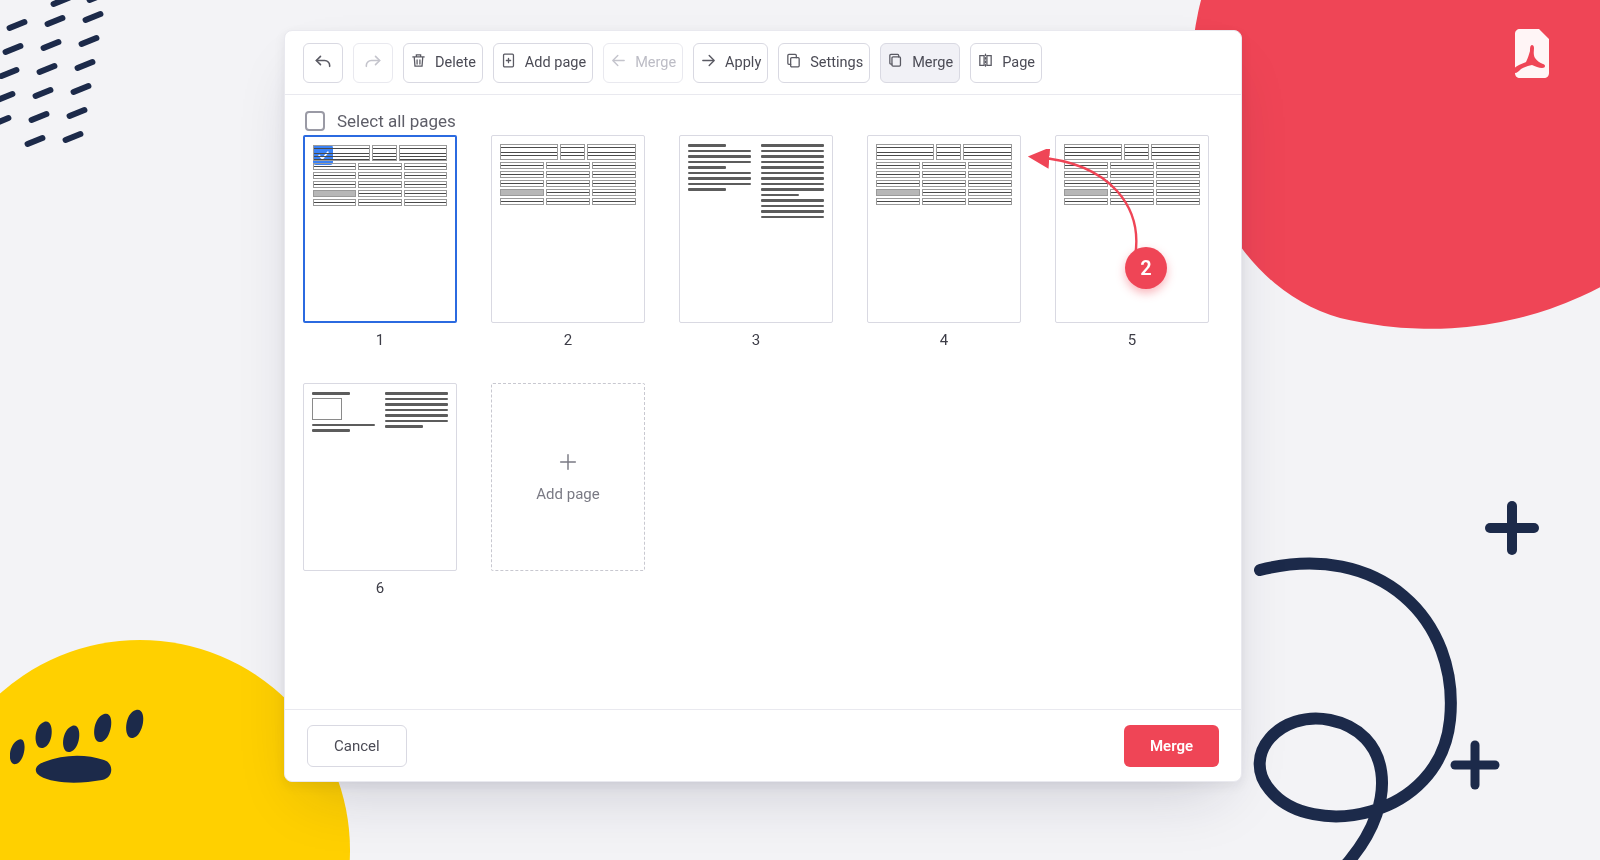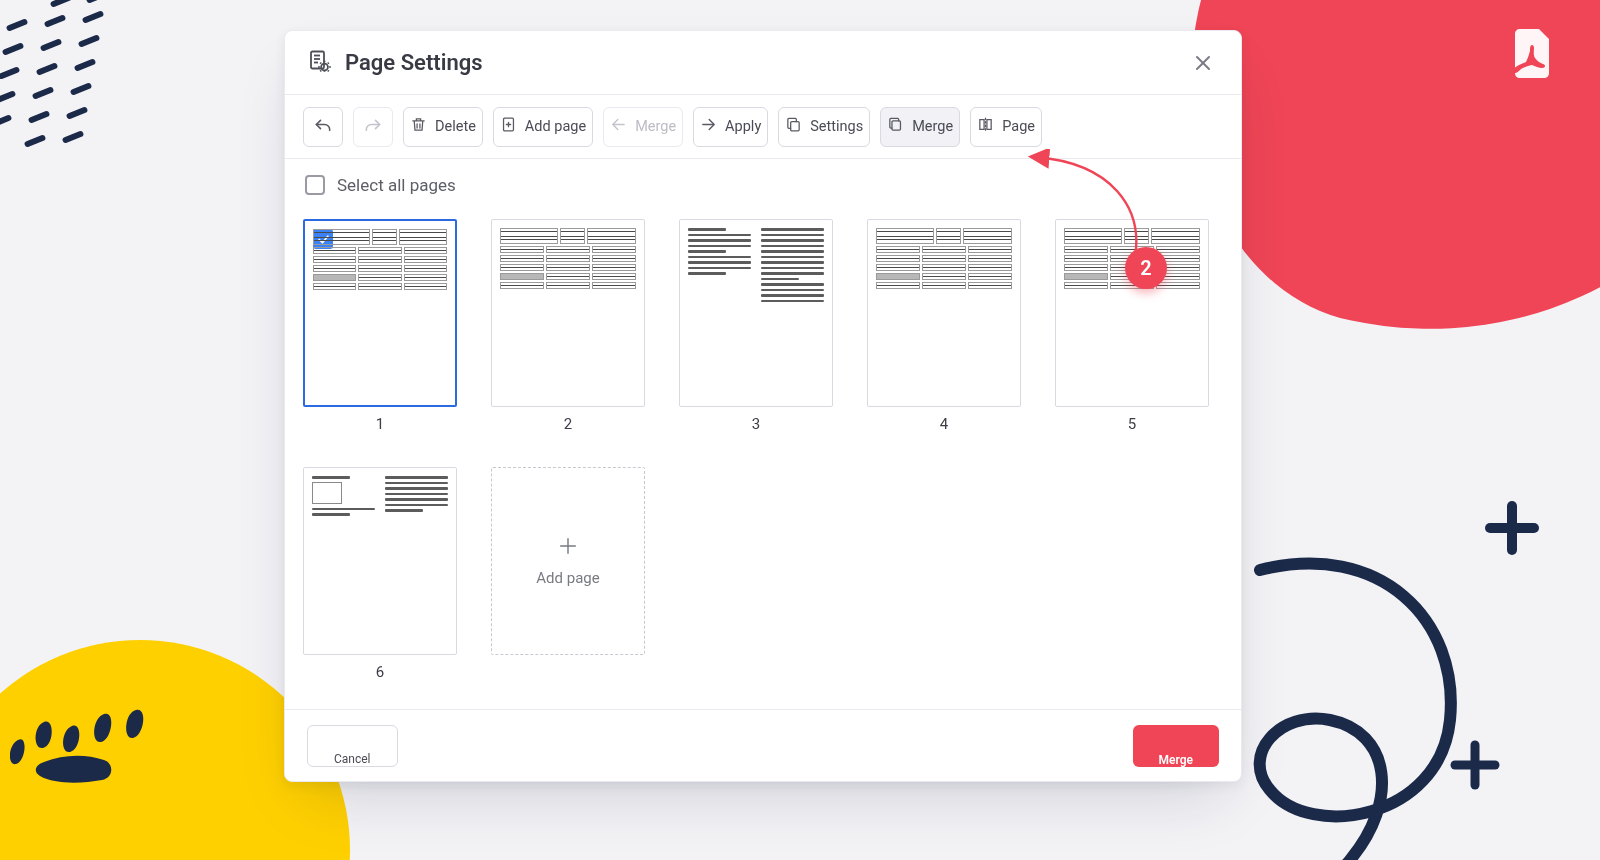--- a/index.html
+++ b/index.html
@@ -81,21 +81,21 @@
     height:40px;border:1px solid var(--line);border-radius:6px;
     background:#fff;padding:0 6px;display:inline-flex;align-items:center;gap:8px;
     font-size:14.5px;color:#4b4b55;cursor:pointer;
   }
   .btn.icon-only{padding:0;width:40px;justify-content:center;}
   .btn.disabled{color:#bcbcc5;border-color:var(--line-soft);cursor:default;}
   .btn.hover{background:#f1f1f6;}
   .btn svg{flex:none;}
   
   .panel-body{flex:1;overflow:auto;padding:14px 18px 10px;}
-  .select-row{display:flex;align-items:center;gap:12px;margin:2px 0 24px 2px;}
+  .select-row{display:flex;align-items:center;gap:12px;margin:2px 0 4px 2px;}
   .chk{
     width:20px;height:20px;border:2px solid #9a9aa5;border-radius:4px;display:inline-block;
     position:relative;background:#fff;cursor:pointer;
   }
   .select-row .lbl{font-size:17px;color:#5e5e68;}
   
   .grid{display:grid;grid-template-columns:repeat(5,154px);gap:34px 34px;}
   .thumb-wrap{display:flex;flex-direction:column;align-items:center;gap:8px;}
   .thumb{
     width:154px;height:188px;border:1px solid var(--line);border-radius:2px;background:#fff;
@@ -122,21 +122,21 @@
   .add-tile{
     width:154px;height:188px;border:1.5px dashed #c8c8d0;border-radius:2px;
     display:flex;flex-direction:column;align-items:center;justify-content:center;color:#7a7a84;
     gap:8px;cursor:pointer;font-size:15px;
   }
   
   .footer{
     height:72px;display:flex;align-items:center;padding:0 22px;gap:12px;
     border-top:1px solid var(--line-soft);
   }
-  .pill{height:42px;border-radius:6px;padding:0 26px;font-size:12px;display:inline-flex;align-items:flex-end;cursor:pointer;}
+  .pill{height:42px;border-radius:6px;padding:0 26px;font-size:15px;display:inline-flex;align-items:center;cursor:pointer;}
   .pill.cancel{border:1px solid var(--line);background:#fff;color:#4b4b55;}
   .pill.apply{background:var(--red);color:#fff;font-weight:600;margin-left:auto;border:none;}
   
   .annot-badge{
     position:absolute;top:216px;right:74px;width:42px;height:42px;border-radius:50%;
     background:var(--red);color:#fff;font-size:20px;font-weight:600;
     display:flex;align-items:center;justify-content:center;z-index:9;
     box-shadow:0 4px 10px rgba(239,69,86,.4);
   }
   .annot-arrow{position:absolute;top:118px;right:88px;z-index:8;}
@@ -205,39 +205,20 @@
   <svg width="50" height="50" viewBox="0 0 50 50">
       <g stroke="#1c2a4a" stroke-width="9" stroke-linecap="round">
         <line x1="25" y1="5" x2="25" y2="45"></line>
         <line x1="5" y1="25" x2="45" y2="25"></line>
       </g>
     </svg>
 </div>
 
 <div class="panel">
 
-  <div class="hdr">
-    <span>
-      <svg width="24" height="24" viewBox="0 0 24 24" fill="none" stroke="#4f4f58" stroke-width="1.8">
-        <rect x="4" y="2.5" width="13" height="17" rx="1.5"></rect>
-        <line x1="7" y1="6.5" x2="13" y2="6.5"></line>
-          <line x1="7" y1="10" x2="13" y2="10"></line>
-          <line x1="7" y1="13.5" x2="11" y2="13.5"></line>
-        <circle cx="17.5" cy="18" r="3.4"></circle>
-          <path d="M17.5 13.2v-1.4M17.5 22.8v-1.4M22.3 18h1.4M12.7 18h-1.4M20.8 14.7l1-1M14.2 21.3l-1 1M20.8 21.3l1 1M14.2 14.7l-1-1"></path>
-      </svg>
-    </span>
-    <span class="title">Page Settings</span>
-    <span class="close">
-      <svg width="18" height="18" viewBox="0 0 18 18" stroke="#7b7b86" stroke-width="2" stroke-linecap="round">
-          <line x1="3" y1="3" x2="15" y2="15"></line>
-          <line x1="15" y1="3" x2="3" y2="15"></line>
-        </svg>
-    </span>
-  </div>
 
   <div class="toolbar">
     <span class="btn icon-only" title="Undo">
       <svg width="20" height="20" viewBox="0 0 24 24" fill="none" stroke="#5a5a63" stroke-width="1.9" stroke-linecap="round" stroke-linejoin="round">
           <path d="M9 14l-5-5 5-5"></path>
           <path d="M4 9h10a6 6 0 0 1 6 6v1"></path>
         </svg>
     </span>
     <span class="btn icon-only disabled" title="Redo">
       <svg width="20" height="20" viewBox="0 0 24 24" fill="none" stroke="#c4c4cc" stroke-width="1.9" stroke-linecap="round" stroke-linejoin="round">

